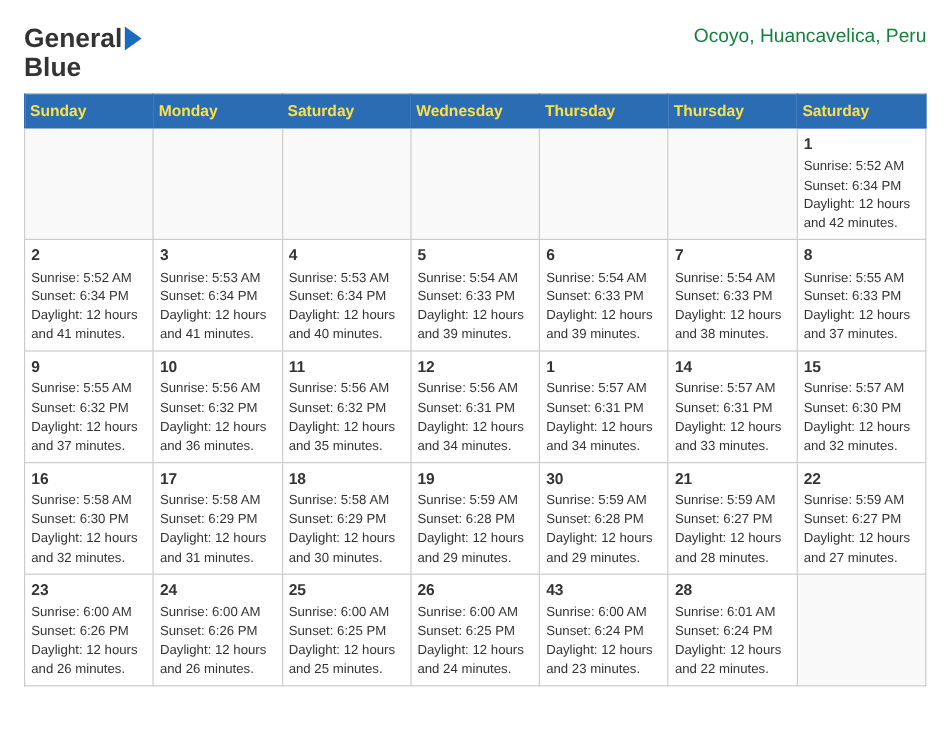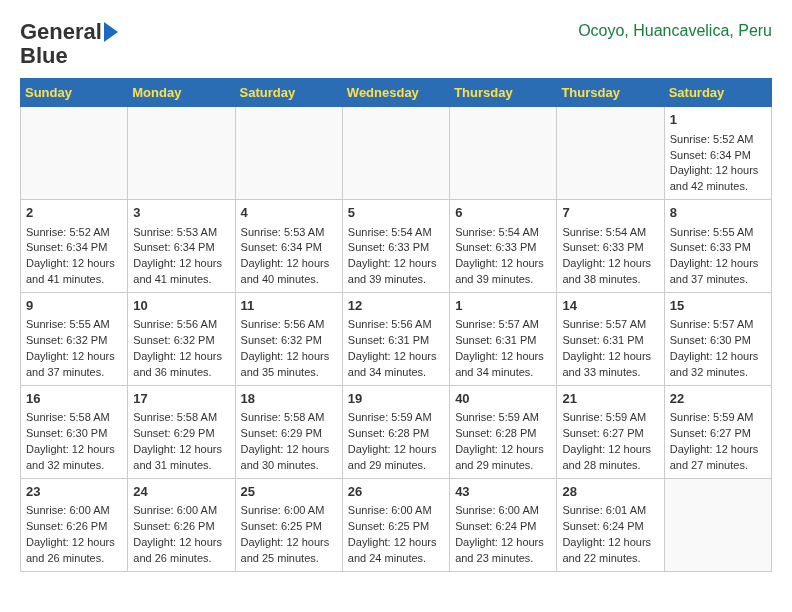--- a/index.html
+++ b/index.html
@@ -204,21 +204,21 @@
         </td>
         <td>
           <span class="day-num">18</span>
           <div class="day-info">Sunrise: 5:58 AM<br>Sunset: 6:29 PM<br>Daylight: 12 hours<br>and 30 minutes.</div>
         </td>
         <td>
           <span class="day-num">19</span>
           <div class="day-info">Sunrise: 5:59 AM<br>Sunset: 6:28 PM<br>Daylight: 12 hours<br>and 29 minutes.</div>
         </td>
         <td>
-          <span class="day-num">40</span>
+          <span class="day-num">30</span>
           <div class="day-info">Sunrise: 5:59 AM<br>Sunset: 6:28 PM<br>Daylight: 12 hours<br>and 29 minutes.</div>
         </td>
         <td>
           <span class="day-num">21</span>
           <div class="day-info">Sunrise: 5:59 AM<br>Sunset: 6:27 PM<br>Daylight: 12 hours<br>and 28 minutes.</div>
         </td>
         <td>
           <span class="day-num">22</span>
           <div class="day-info">Sunrise: 5:59 AM<br>Sunset: 6:27 PM<br>Daylight: 12 hours<br>and 27 minutes.</div>
         </td>

